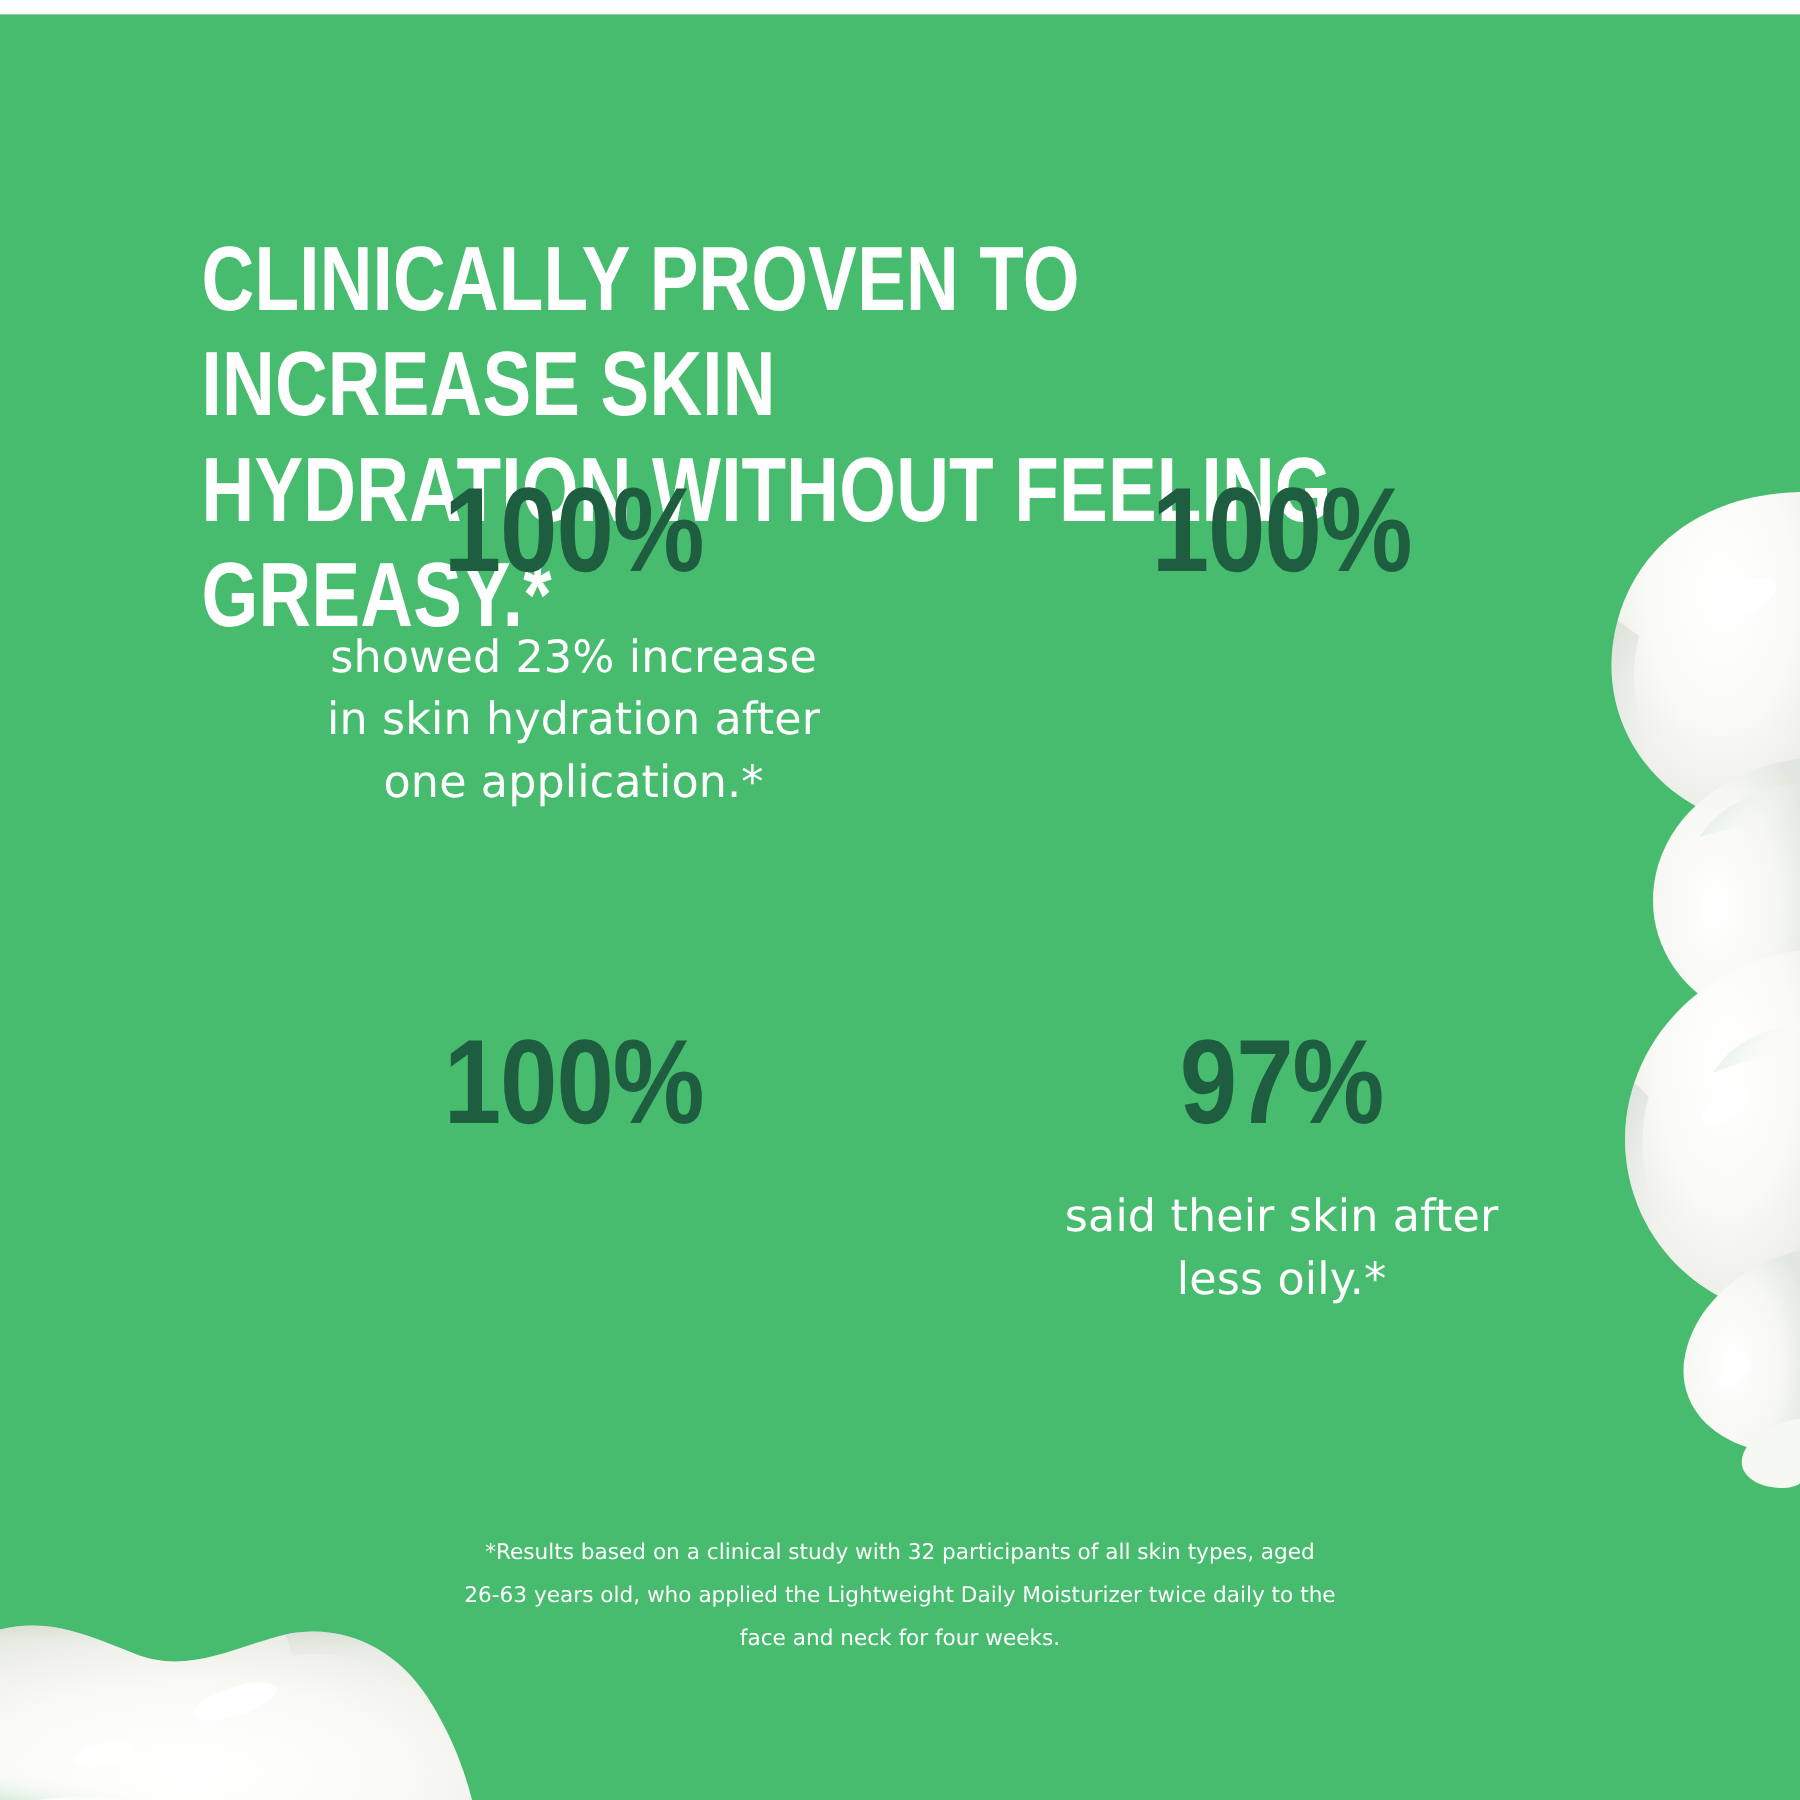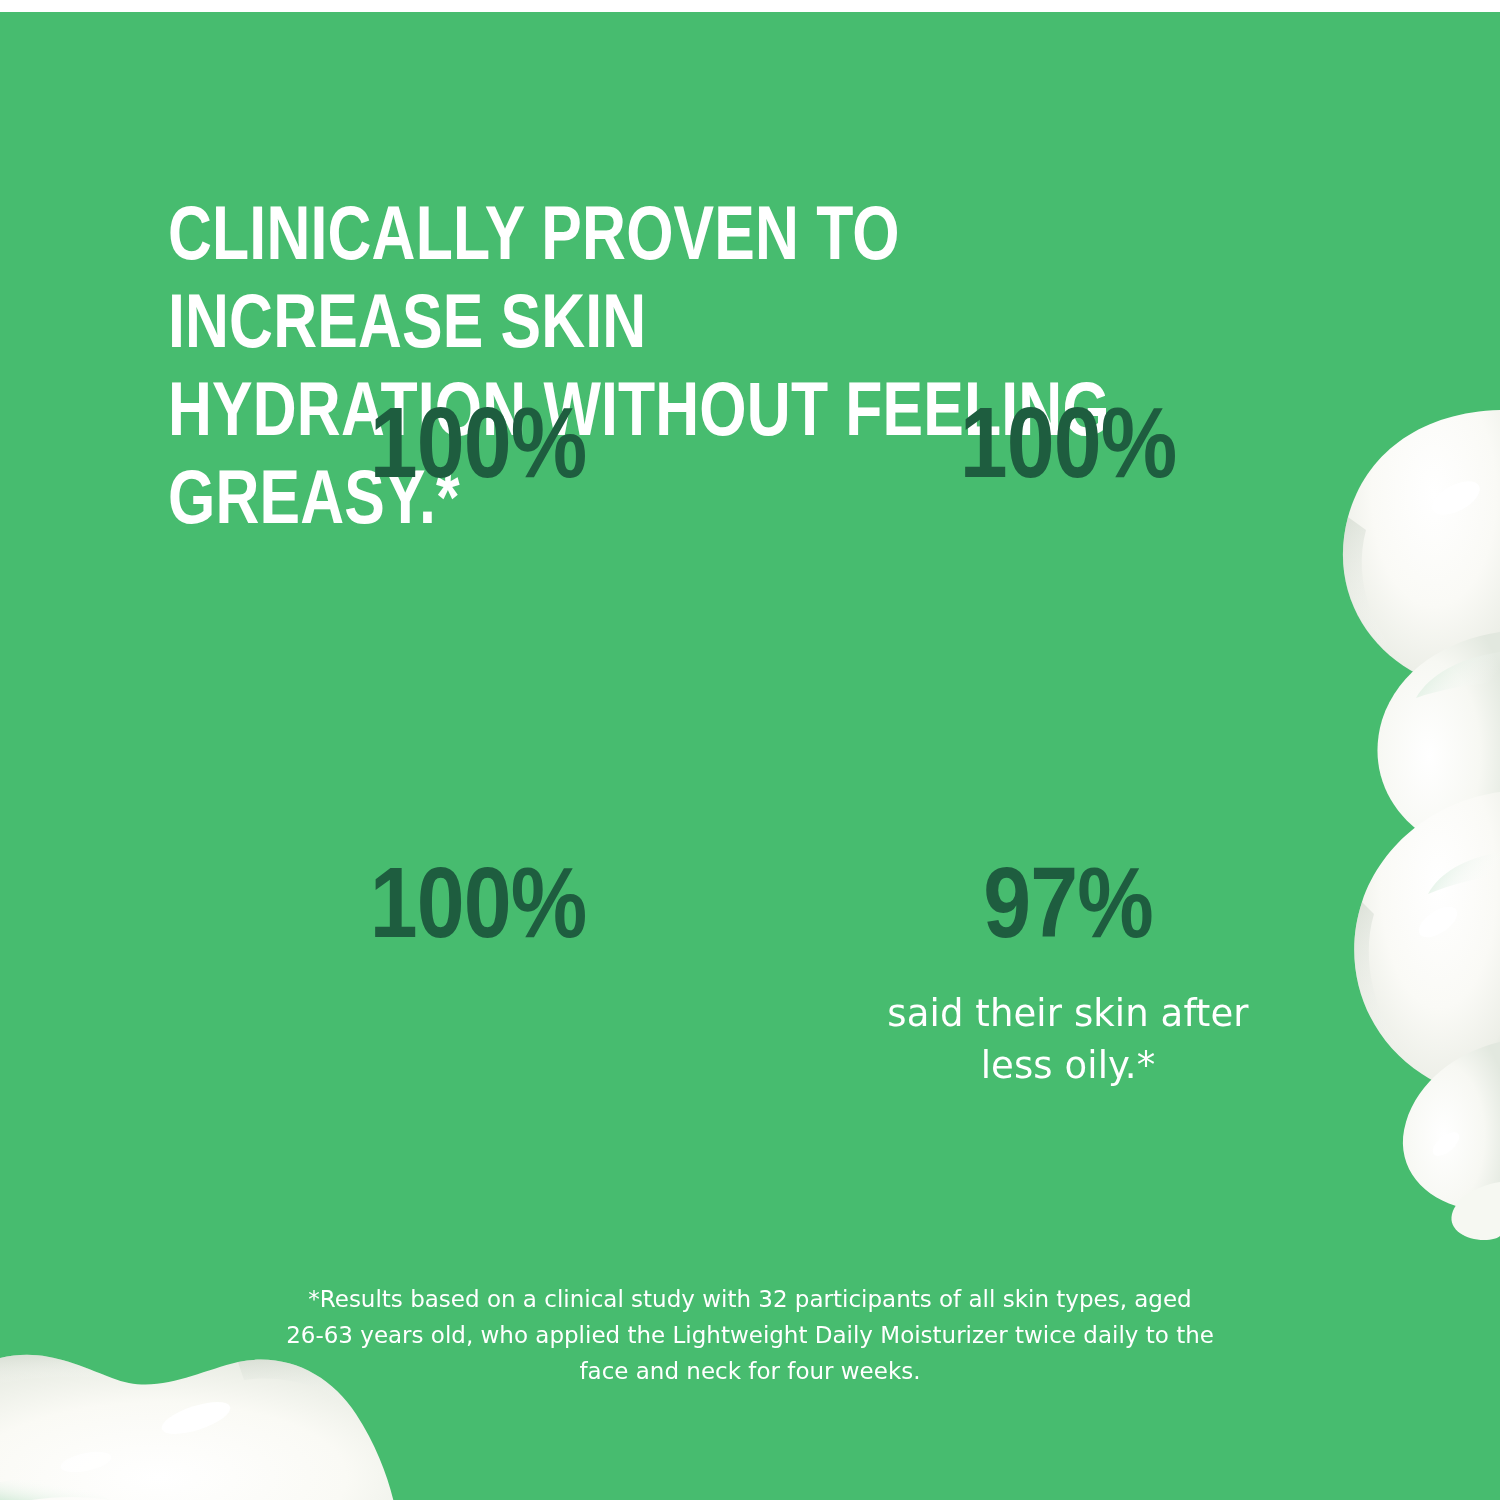--- a/index.html
+++ b/index.html
@@ -106,21 +106,21 @@
   .row2 .stat-value { font-size: 100px; }
 
   
   .footnote {
     position: absolute;
     left: 160px;
     top: 1246px;
     width: 1180px;
     color: #FFFFFF;
     font-family: "DejaVu Sans", sans-serif;
-    font-size: 23px;
+    font-size: 18px;
     line-height: 36px;
     text-align: center;
     white-space: pre-line;
     letter-spacing: 0px;
   }
 </style>
 </head>
 <body>
 
 <div id="poster">
@@ -204,20 +204,23 @@
 
   </div>
 
   <h1 class="headline">Clinically proven to increase skin
 hydration without feeling greasy.*</h1>
 
   <div class="stats-grid">
 
     <div class="stat-block stat-col-left tall">
       <span class="stat-value">100%</span>
+      <span class="stat-desc">showed 23% increase
+in skin hydration after
+one application.*</span>
     </div>
 
     <div class="stat-block stat-col-right">
       <span class="stat-value">100%</span>
     </div>
 
     <div class="stat-block stat-col-left row2 tall">
       <span class="stat-value">100%</span>
     </div>
 

